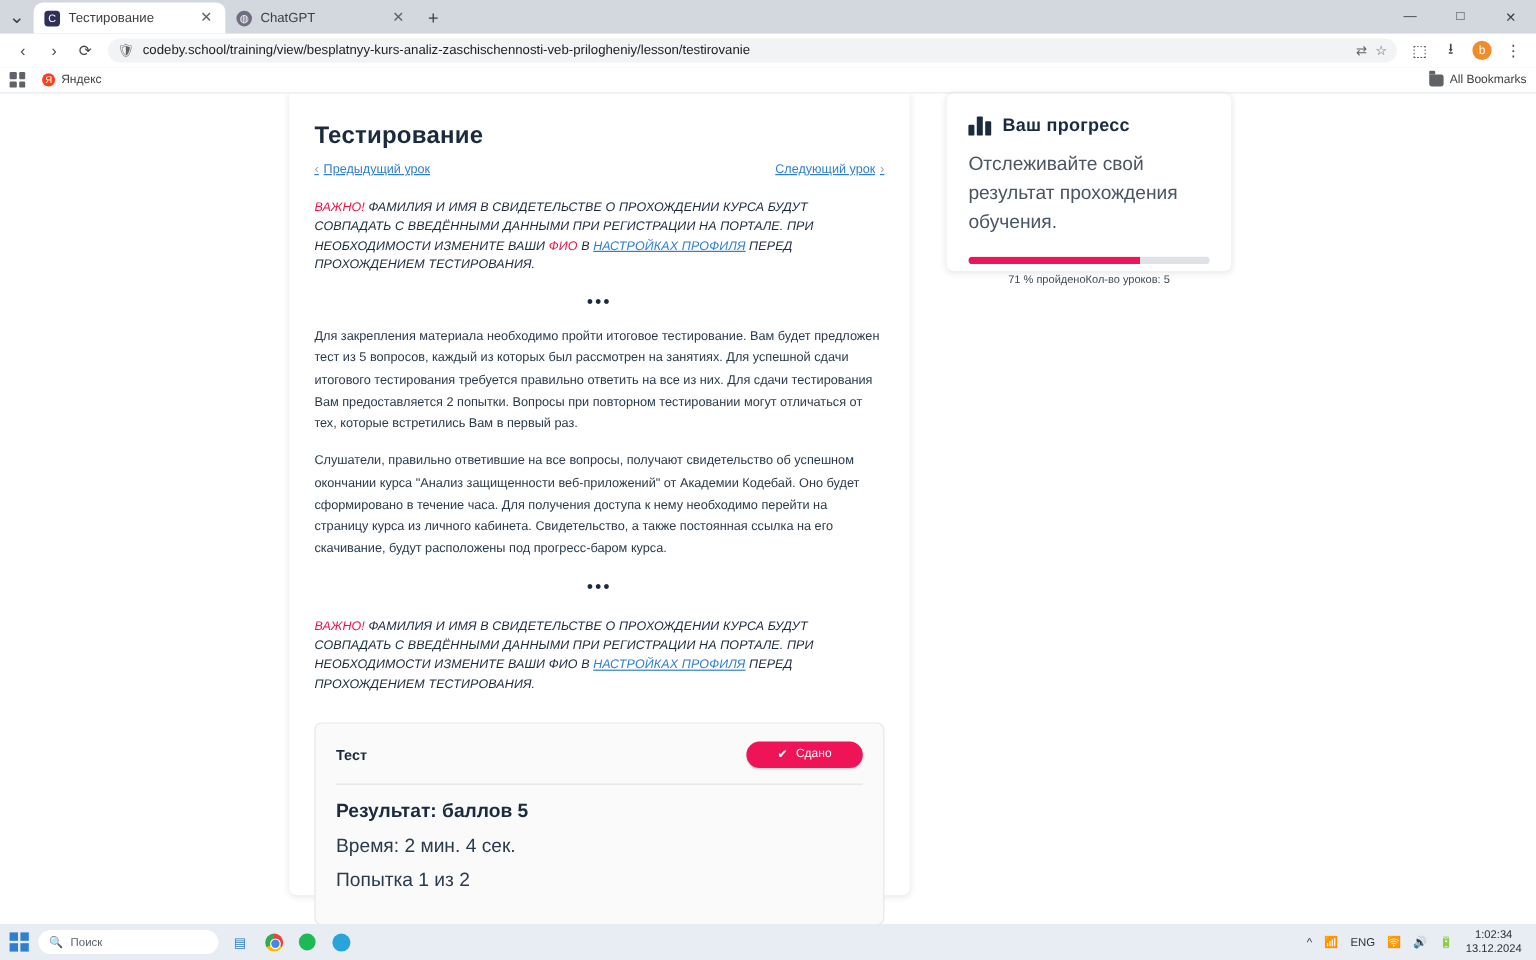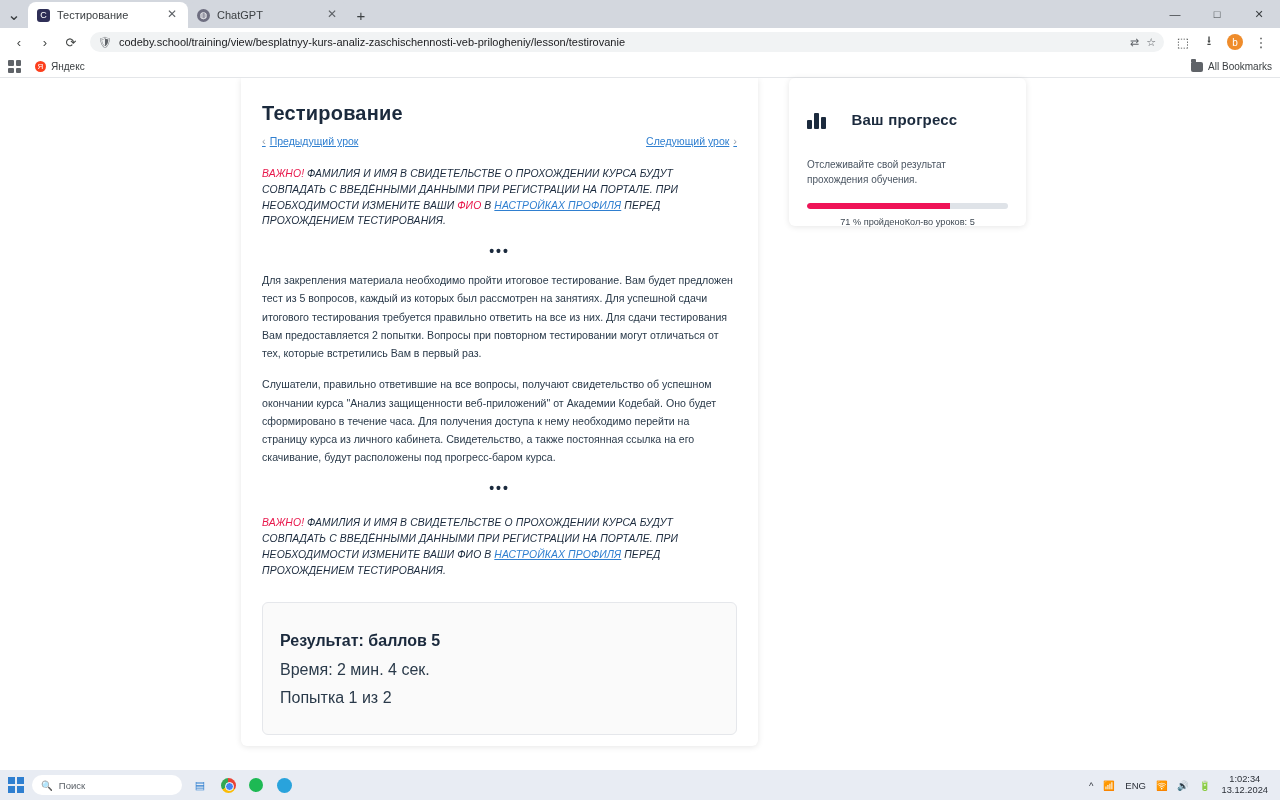--- a/index.html
+++ b/index.html
@@ -146,22 +146,22 @@
 
   
   .card-progress {
     position: absolute; left: 789px; top: 78px; width: 237px; height: 148px;
     background: #ffffff; border-radius: 6px; box-shadow: 0 1px 6px rgba(0,0,0,0.10);
     padding: 17px 18px;
   }
   .prog-head { display: flex; align-items: center; gap: 10px; }
   .bars { display: flex; align-items: flex-end; gap: 2.5px; height: 18px; }
   .bars i { display: block; width: 4.5px; background: #1b2a3d; border-radius: 1px; }
-  .prog-head h2 { margin: 16px; font-size: 15px; color: #1b2a3d; font-weight: 700; letter-spacing: .2px; }
-  .prog-sub { margin-top: 13px; font-size: 10px; line-height: 1.5; color: #4a5562; }
+  .prog-head h2 { margin: 0; font-size: 15px; color: #1b2a3d; font-weight: 700; letter-spacing: .2px; }
+  .prog-sub { margin-top: 13px; font-size: 16px; line-height: 1.5; color: #4a5562; }
   .prog-track {
     margin-top: 16px; height: 6px; border-radius: 3px; background: #dfe3e8; overflow: hidden;
   }
   .prog-fill { height: 6px; background: #ef1457; border-radius: 3px 0 0 3px; }
   .prog-foot { margin-top: 8px; display: flex; justify-content: center; font-size: 9.2px; color: #3e4852; }
 
   
   .taskbar {
     position: absolute; left: 0; top: 770px; width: 1280px; height: 30px;
     background: #e8ecf3; display: flex; align-items: center; padding: 0 8px; gap: 8px;
@@ -279,20 +279,27 @@
       <p class="para">Для закрепления материала необходимо пройти итоговое тестирование. Вам будет предложен тест из 5 вопросов, каждый из которых был рассмотрен на занятиях. Для успешной сдачи итогового тестирования требуется правильно ответить на все из них. Для сдачи тестирования Вам предоставляется 2 попытки.  Вопросы при повторном тестировании могут отличаться от тех, которые встретились Вам в первый раз.</p>
       <p class="para">Слушатели, правильно ответившие на все вопросы, получают свидетельство об успешном окончании курса "Анализ защищенности веб-приложений" от Академии Кодебай. Оно будет сформировано в течение часа. Для получения доступа к нему необходимо перейти на страницу курса из личного кабинета. Свидетельство, а также постоянная ссылка на его скачивание, будут расположены под прогресс-баром курса.</p>
 
       <div class="dots">•••</div>
 
       <p class="notice">
         <span class="warn">ВАЖНО!</span><span> ФАМИЛИЯ И ИМЯ В СВИДЕТЕЛЬСТВЕ О ПРОХОЖДЕНИИ КУРСА БУДУТ СОВПАДАТЬ С ВВЕДЁННЫМИ ДАННЫМИ ПРИ РЕГИСТРАЦИИ НА ПОРТАЛЕ. ПРИ НЕОБХОДИМОСТИ ИЗМЕНИТЕ ВАШИ ФИО В </span><a style="text-decoration:underline;">НАСТРОЙКАХ ПРОФИЛЯ</a><span> ПЕРЕД ПРОХОЖДЕНИЕМ ТЕСТИРОВАНИЯ.</span>
       </p>
 
       <div class="test-box">
+        <div class="test-head">
+          <h3>Тест</h3>
+          <span class="badge-done">
+            <span>✔</span>
+            <span>Сдано</span>
+          </span>
+        </div>
         <div class="test-res">
           <div class="bold">Результат: баллов 5</div>
           <div class="row">Время: 2 мин. 4 сек.</div>
           <div class="row">Попытка 1 из 2</div>
         </div>
       </div>
 
     </div>
   </div>
 

